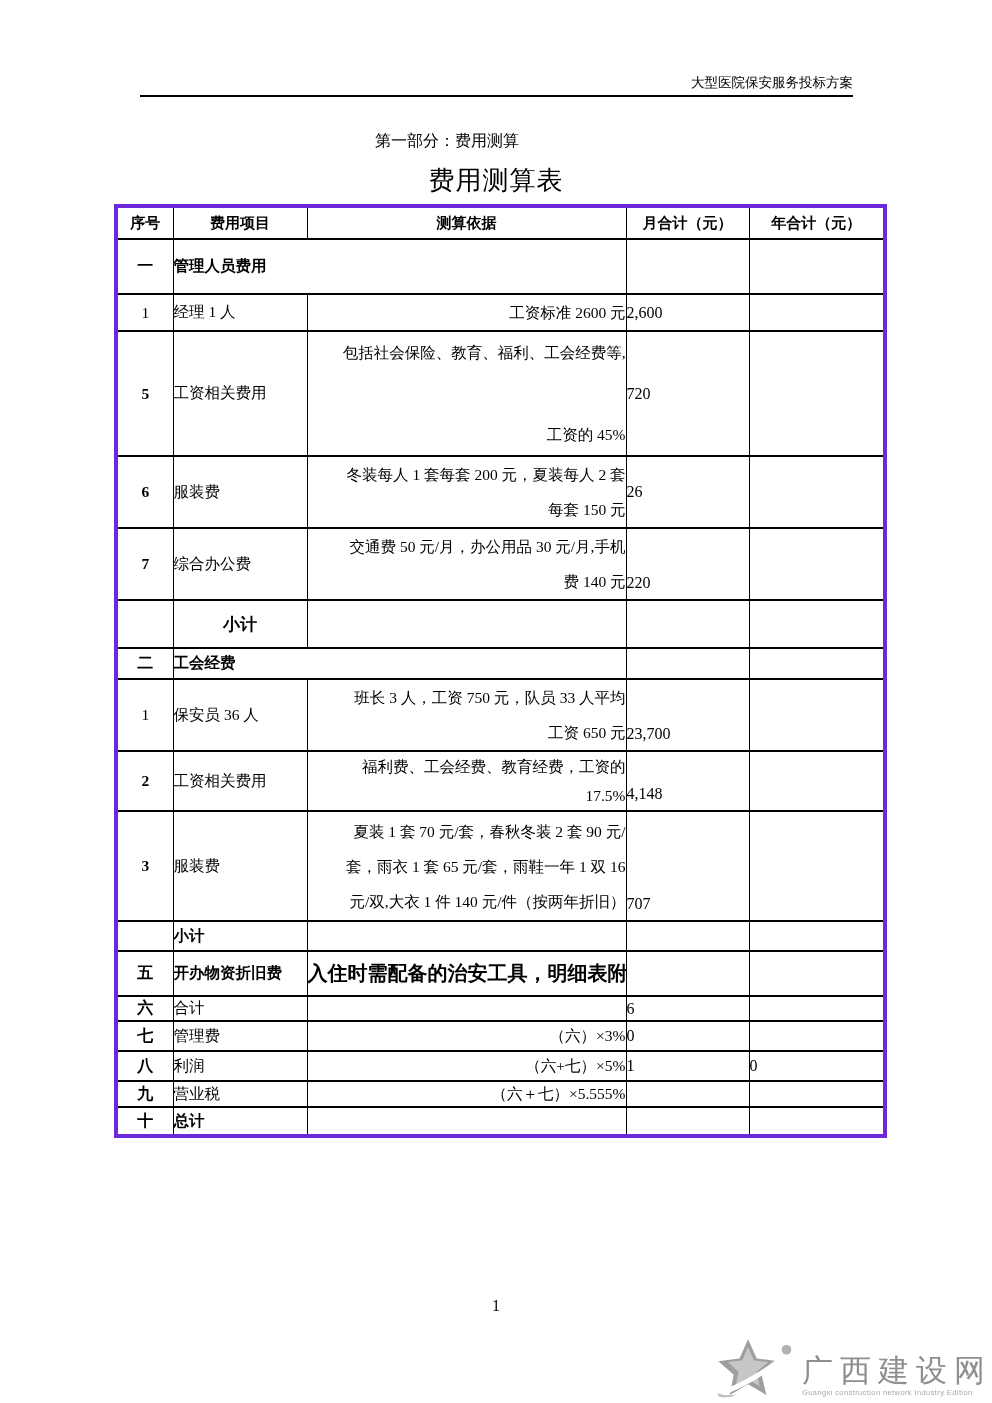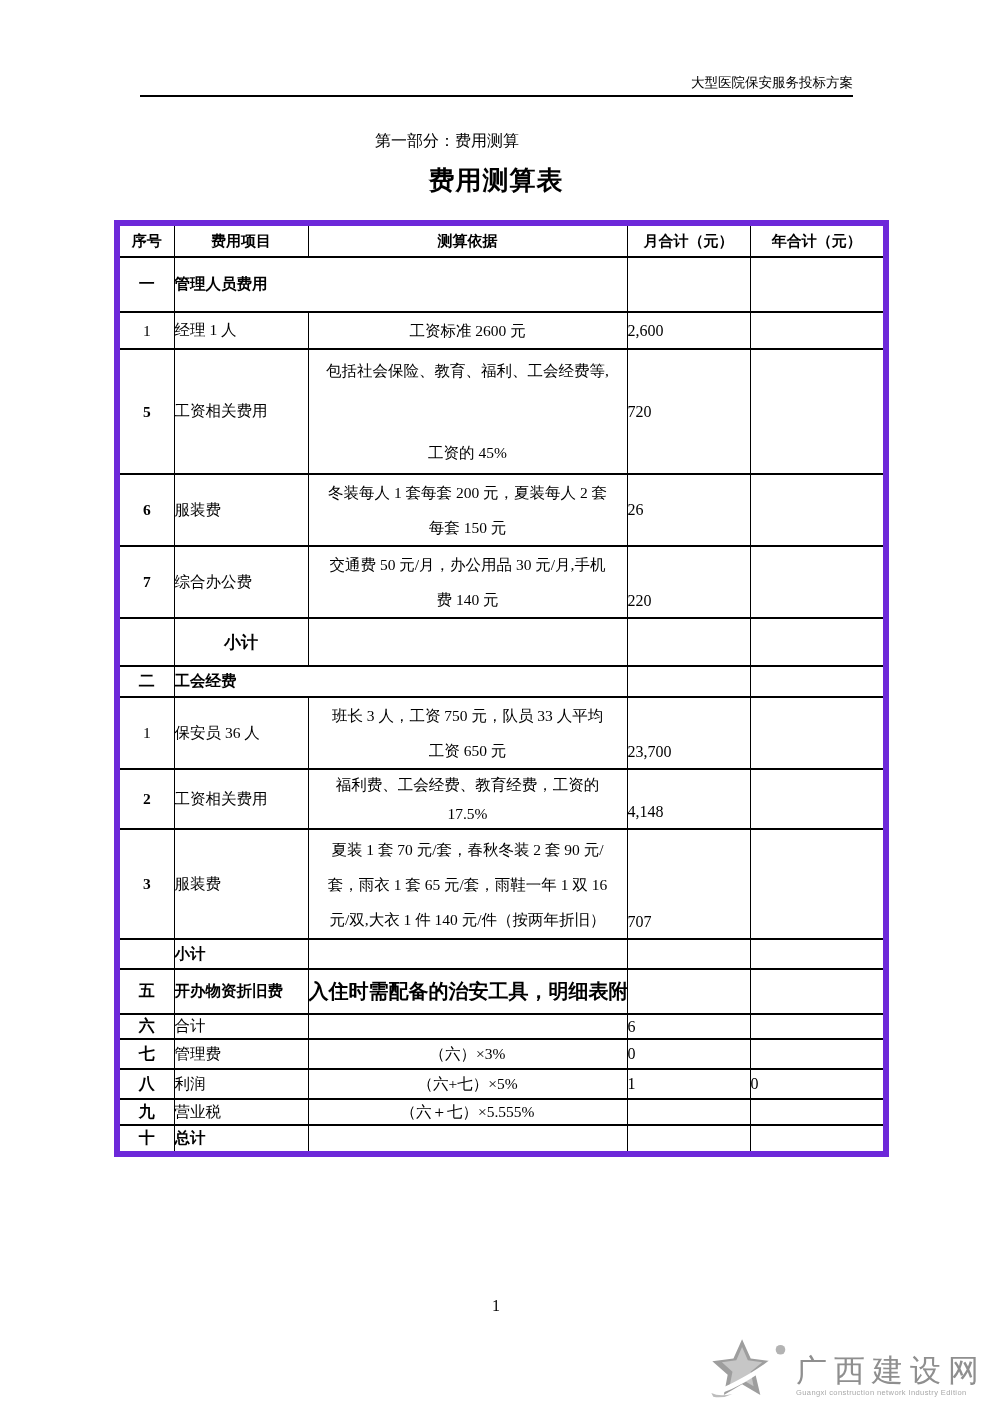--- a/index.html
+++ b/index.html
@@ -25,48 +25,48 @@
   .section-title{
     position:absolute;top:131px;left:0;width:894px;
     text-align:center;
     font-family:"Liberation Sans","DejaVu Sans",sans-serif;
     font-size:16px;
   }
   .table-title{
     position:absolute;top:163px;left:0;width:992px;
     text-align:center;
     font-family:"Liberation Sans","DejaVu Sans",sans-serif;
-    font-size:26px;font-weight:bold;letter-spacing:1px;margin:0;
+    font-size:26px;font-weight:normal;letter-spacing:1px;margin:0;
   }
   
   table.cost{
-    position:absolute;top:220px;left:114px;
+    position:absolute;top:204px;left:114px;
     width:769px;
     border-collapse:collapse;
     table-layout:fixed;
-    border:6px solid #6d28d9;
+    border:4px solid #6d28d9;
   }
   table.cost th, table.cost td{
     border-left:1px solid #000;
     border-right:1px solid #000;
     border-top:2px solid #000;
     border-bottom:2px solid #000;
     padding:0;
     vertical-align:middle;
     overflow:hidden;
   }
   thead th{
     height:30px;
     font-family:"Liberation Sans","DejaVu Sans",sans-serif;
     font-size:15px;font-weight:bold;text-align:center;
   }
   td{font-size:15.5px;}
   .cell-num{text-align:center;}
   .cell-item{text-align:left;padding-left:5px;margin-top:13px;}
-  .cell-basis{text-align:center;padding-left:5px;padding-right:2px;}
+  .cell-basis{text-align:right;padding-left:5px;padding-right:2px;}
   .basis-line{line-height:35px;white-space:nowrap;}
   .cell-month,.cell-year{padding-right:4px;font-size:16px;}
 
   
   tbody tr:nth-child(1){height:55px}
   tbody tr:nth-child(2){height:35px}
   tbody tr:nth-child(3){height:125px}
   tbody tr:nth-child(4){height:70px}
   tbody tr:nth-child(5){height:72px}
   tbody tr:nth-child(6){height:48px}
@@ -126,21 +126,21 @@
     font-weight:bold;font-size:15.5px;
   }
   .kind-sum .cell-basis{}
 
   
   .page-number{
     position:absolute;top:1297px;left:0;width:992px;
     text-align:center;font-size:16px;
   }
   .watermark{
-    position:absolute;right:6px;bottom:4px;
+    position:absolute;right:0;bottom:4px;
     display:flex;align-items:flex-end;
     color:#9a9a9a;
   }
   .watermark .star-wrap{width:96px;height:62px;margin-right:4px;}
   .wm-text{display:flex;flex-direction:column;align-items:flex-start;padding-bottom:2px;}
   .wm-name{
     font-family:"Liberation Serif","DejaVu Serif",serif;
     font-size:31px;color:#8f8f8f;letter-spacing:7px;line-height:1.05;white-space:nowrap;
   }
   .wm-caption{

